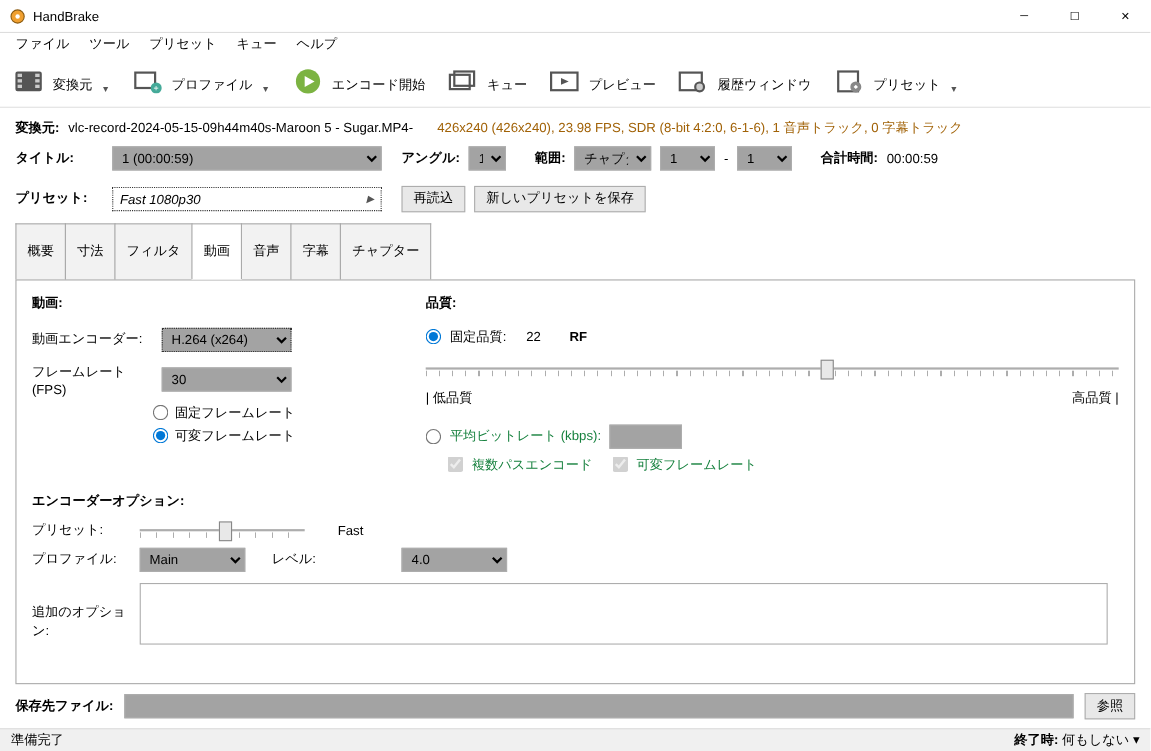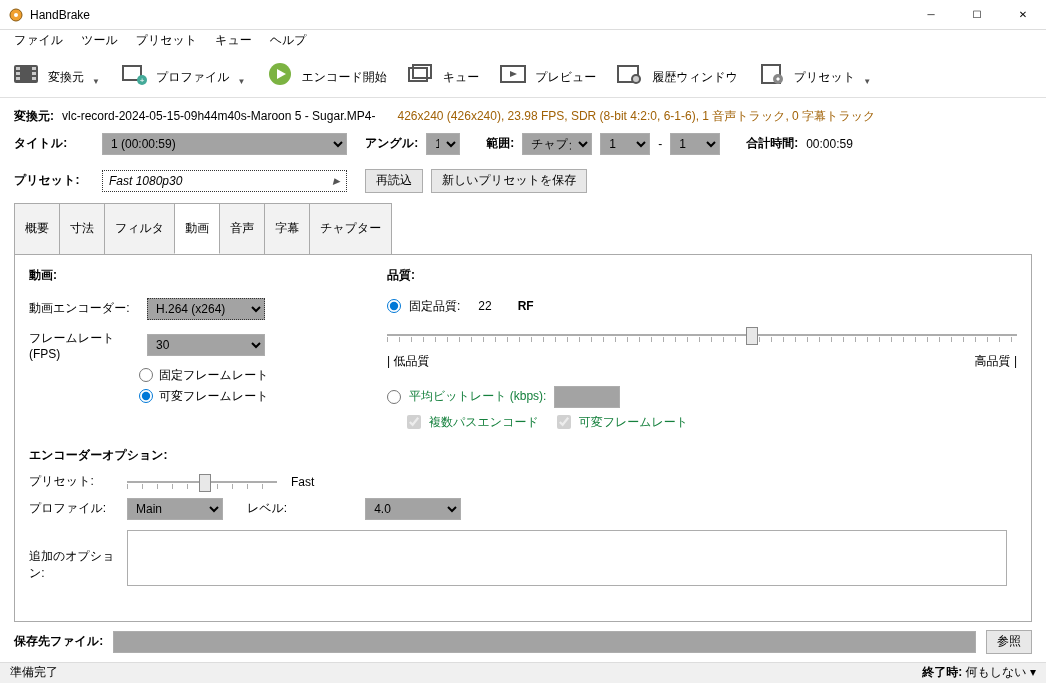--- a/index.html
+++ b/index.html
@@ -238,21 +238,21 @@
   </div>
 
   <div class="label-bold" style="margin-top:10px">エンコーダーオプション:</div>
   <div class="field" style="margin-top:8px">
     <span style="width:90px">プリセット:</span>
     <div class="preset-slider-wrap">
       <div class="preset-track"></div>
         <div class="preset-ticks"></div>
       <div class="preset-thumb" style="left:48%"></div>
     </div>
-    <span style="margin-left:6px">Fast</span>
+    <span style="margin-left:22px">Fast</span>
   </div>
   <div class="field">
     <span style="width:90px">プロファイル:</span>
     <select style="width:96px"><option>Main</option></select>
     <span style="margin-left:16px">レベル:</span>
     <select style="width:96px;margin-left:70px"><option>4.0</option></select>
   </div>
   <div class="field" style="align-items:flex-start;margin-top:10px">
     <span style="width:90px;padding-top:18px">追加のオプション:</span>
     <textarea style="width: 880px; height: 56px;"></textarea>

